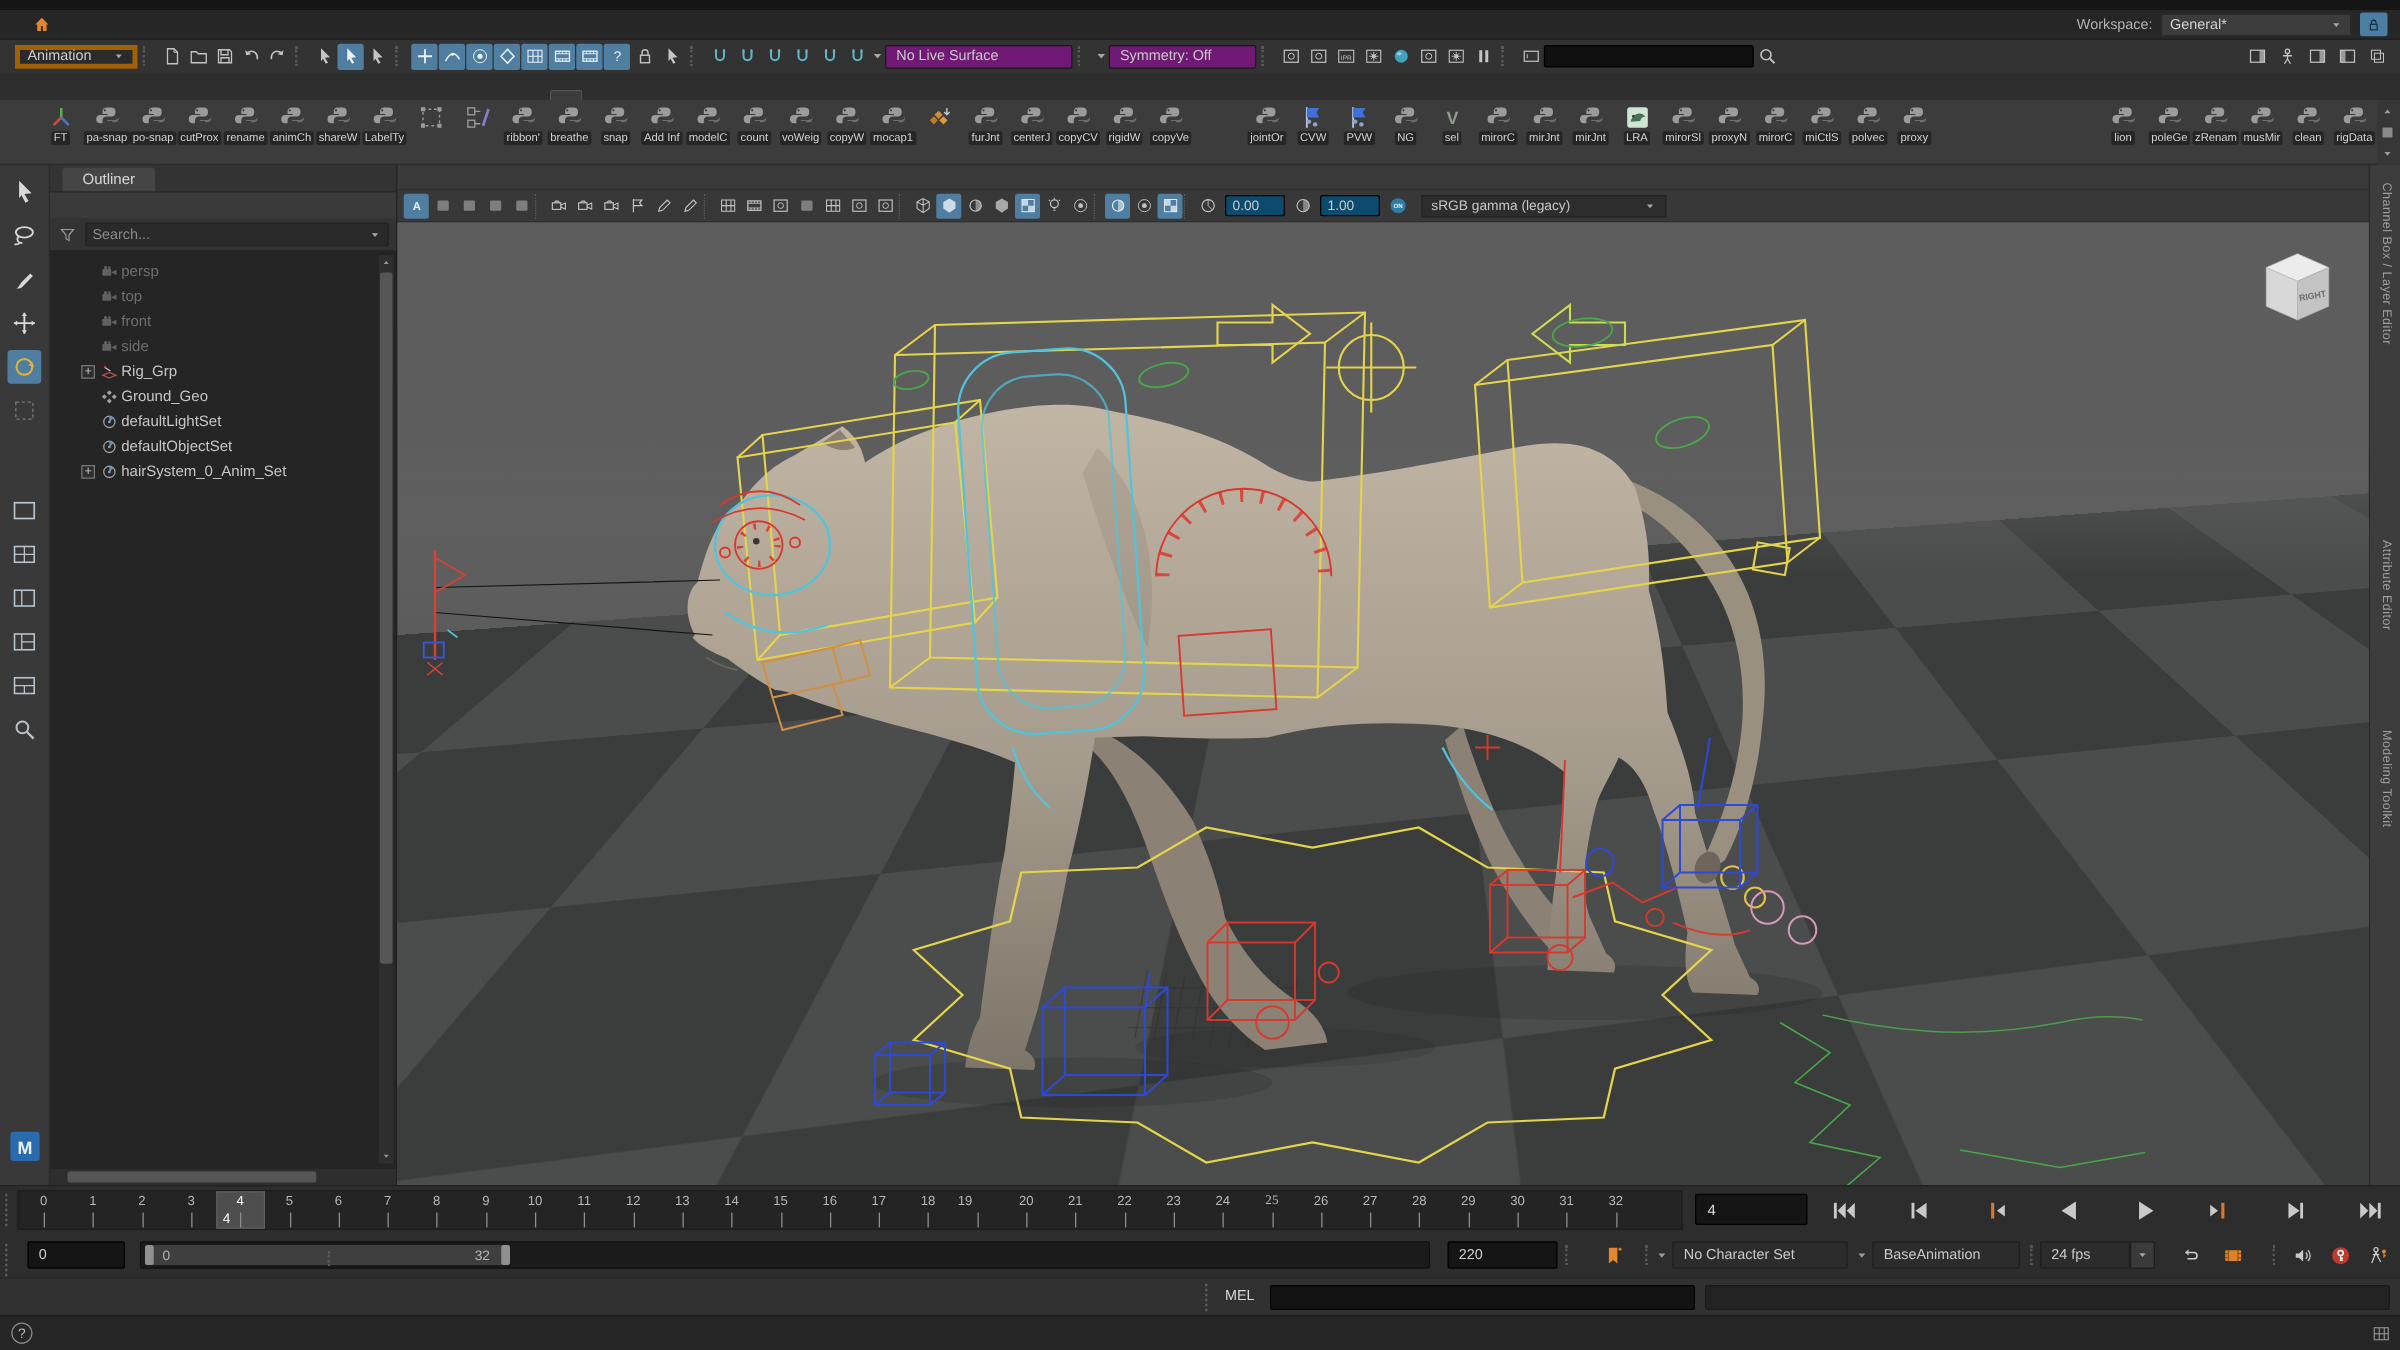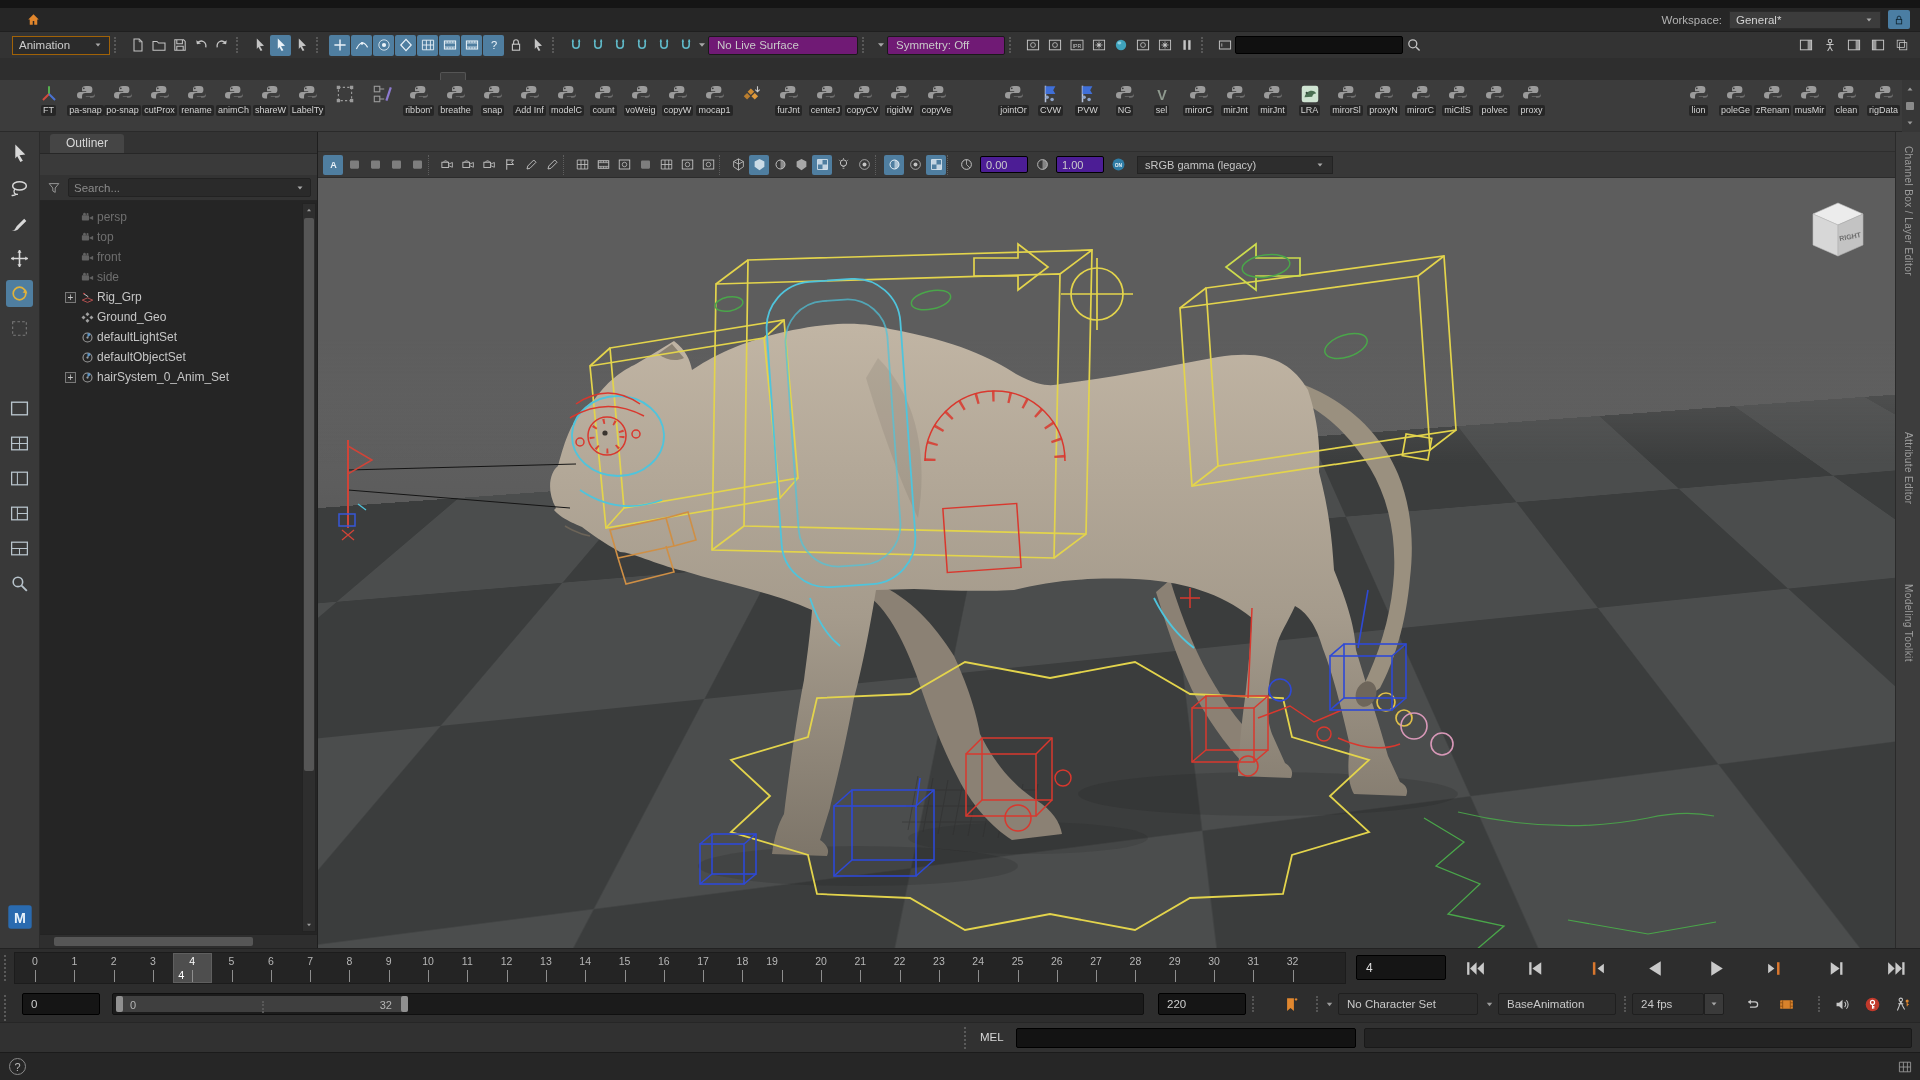--- a/index.html
+++ b/index.html
@@ -14,21 +14,21 @@
 #menus{display:flex;align-items:center}
 .menu-item{padding:0 12px;font-size:12px;color:#c8c8c8;cursor:default}
 .ws{margin-left:auto;display:flex;align-items:center;gap:7px;padding-right:10px;color:#b2b2b2;font-size:11.5px}
 .ws-select{width:152px;height:18px;background:#3c3c3c;border:1px solid #2a2a2a;display:flex;align-items:center;justify-content:space-between;padding:0 6px;color:#d2d2d2}
 .caret{width:10px;height:10px;color:#a8a8a8}
 .ws-lock{width:22px;height:19px;background:#4b7ea3;display:flex;align-items:center;justify-content:center;border-radius:2px}
 .ws-lock svg{width:12px;height:12px;color:#0f2430}
 
 #statusline{position:absolute;left:0;top:32px;width:1920px;height:26px;background:#333;display:flex;align-items:center;padding-left:12px}
 .sep{width:9px;height:16px;border-left:2px dotted #585858;margin:0 4px}
-.mode-select{width:98px;height:19px;background:#2b2b2b;border:1px solid #a16207;display:flex;align-items:center;justify-content:space-between;padding:0 6px;font-size:11.5px;color:#cdcdcd}
+.mode-select{width:98px;height:19px;background:#2b2b2b;border:4px solid #a16207;display:flex;align-items:center;justify-content:space-between;padding:0 6px;font-size:11.5px;color:#cdcdcd}
 .ibtn{width:21px;height:21px;display:flex;align-items:center;justify-content:center;color:#c4c4c4;border-radius:2px;flex:none}
 .ibtn svg{width:16px;height:16px}
 .ibtn.active{background:#4f7ea0;color:#eaf2f8}
 #magnets .ibtn{color:#5fb7c6}
 .status-field{height:19px;background:#701a75;border:1px solid #1a1a1a;display:flex;align-items:center;padding:0 8px;font-size:11.5px;color:#c9c9c9;border-radius:2px}
 #f-nolive{width:150px}
 #f-symmetry{width:118px}
 .status-input{width:168px;height:18px;background:#101010;border:1px solid #000;border-radius:2px;color:#ddd;font-size:11px;padding:0 5px;font-family:inherit}
 #sidebar-toggles{margin-left:auto;display:flex;gap:3px;padding-right:8px}
 
@@ -82,21 +82,21 @@
 .hscroll{height:14px;background:#2e2e2e;border-top:1px solid #232323;position:relative}
 .hscroll .thumb{position:absolute;top:2px;bottom:2px;left:14px;width:72%;background:#565656;border-radius:2px}
 
 #viewport{position:absolute;left:318px;top:132px;width:1577px;height:816px;display:flex;flex-direction:column}
 .vp-menubar{height:20px;background:#3a3a3a;display:flex;align-items:center;padding-left:8px;border-bottom:1px solid #2e2e2e}
 .vp-menu{font-size:11.5px;color:#cacaca;padding:0 11px}
 .vp-toolbar{height:26px;background:#383838;display:flex;align-items:center;padding:0 5px;gap:1px;border-bottom:1px solid #2c2c2c}
 .vp-toolbar .ibtn{width:20px;height:20px}
 .vp-toolbar .ibtn svg{width:15px;height:15px}
 .ibtn.t-sep{width:8px;border-left:1px dotted #5e5e5e;border-radius:0;background:none;pointer-events:none}
-.vp-field{width:48px;height:17px;background:#4c1d95;border:1px solid #000;font-size:11px;color:#ccc;display:flex;align-items:center;padding:0 5px;border-radius:2px;margin:0 3px}
+.vp-field{width:48px;height:17px;background:#0c4a6e;border:1px solid #000;font-size:11px;color:#ccc;display:flex;align-items:center;padding:0 5px;border-radius:2px;margin:0 3px}
 .vp-colorspace{width:196px;height:18px;background:#2d2d2d;border:1px solid #232323;display:flex;align-items:center;justify-content:space-between;font-size:11px;color:#c6c6c6;padding:0 7px;margin-left:8px}
 #gl{flex:1;position:relative;overflow:hidden;background:linear-gradient(#6b6b6b,#5d5d5d 40%,#484848 72%,#3e3e3e)}
 .floor{position:absolute;left:-55%;top:34%;width:230%;height:240%;transform-origin:50% 0;transform:perspective(950px) rotateX(63deg) rotateZ(-9deg);background:conic-gradient(#4b4d4d 0deg 90deg,#3b3d3d 90deg 180deg,#4b4d4d 180deg 270deg,#3b3d3d 270deg 360deg);background-size:310px 310px}
 .floor-fade{position:absolute;left:0;right:0;top:0;height:62%;background:linear-gradient(rgba(93,93,93,1) 34%,rgba(93,93,93,0) 60%)}
 #scene{position:absolute;left:0;top:0;width:100%;height:100%}
 .viewcube{position:absolute;right:24px;top:20px;width:66px;height:62px}
 
 #rightdock{position:absolute;left:1895px;top:132px;width:25px;height:816px;background:#3d3d3d;border-left:1px solid #2a2a2a}
 .dock-tab{position:absolute;left:0;width:25px;display:flex;justify-content:center}
 .dock-tab:nth-child(1){top:14px}
@@ -1669,21 +1669,21 @@
       <span class="tl-num" style="left: 792px;">20</span>
       <div class="tl-tick" style="left: 806px;"></div>
       <span class="tl-num" style="left: 831.3px;">21</span>
       <div class="tl-tick" style="left: 845.3px;"></div>
       <span class="tl-num" style="left: 870.6px;">22</span>
       <div class="tl-tick" style="left: 884.6px;"></div>
       <span class="tl-num" style="left: 909.9px;">23</span>
       <div class="tl-tick" style="left: 923.9px;"></div>
       <span class="tl-num" style="left: 949.2px;">24</span>
       <div class="tl-tick" style="left: 963.2px;"></div>
-      <span class="tl-num" style="left: 988.5px;">25</span>
+      <span class="tl-num" style="left: 988.5px; font-family: Liberation Serif, serif;">25</span>
       <div class="tl-tick" style="left: 1002.5px;"></div>
       <span class="tl-num" style="left: 1027.8px;">26</span>
       <div class="tl-tick" style="left: 1041.8px;"></div>
       <span class="tl-num" style="left: 1067.1px;">27</span>
       <div class="tl-tick" style="left: 1081.1px;"></div>
       <span class="tl-num" style="left: 1106.4px;">28</span>
       <div class="tl-tick" style="left: 1120.4px;"></div>
       <span class="tl-num" style="left: 1145.7px;">29</span>
       <div class="tl-tick" style="left: 1159.7px;"></div>
       <span class="tl-num" style="left: 1185px;">30</span>

